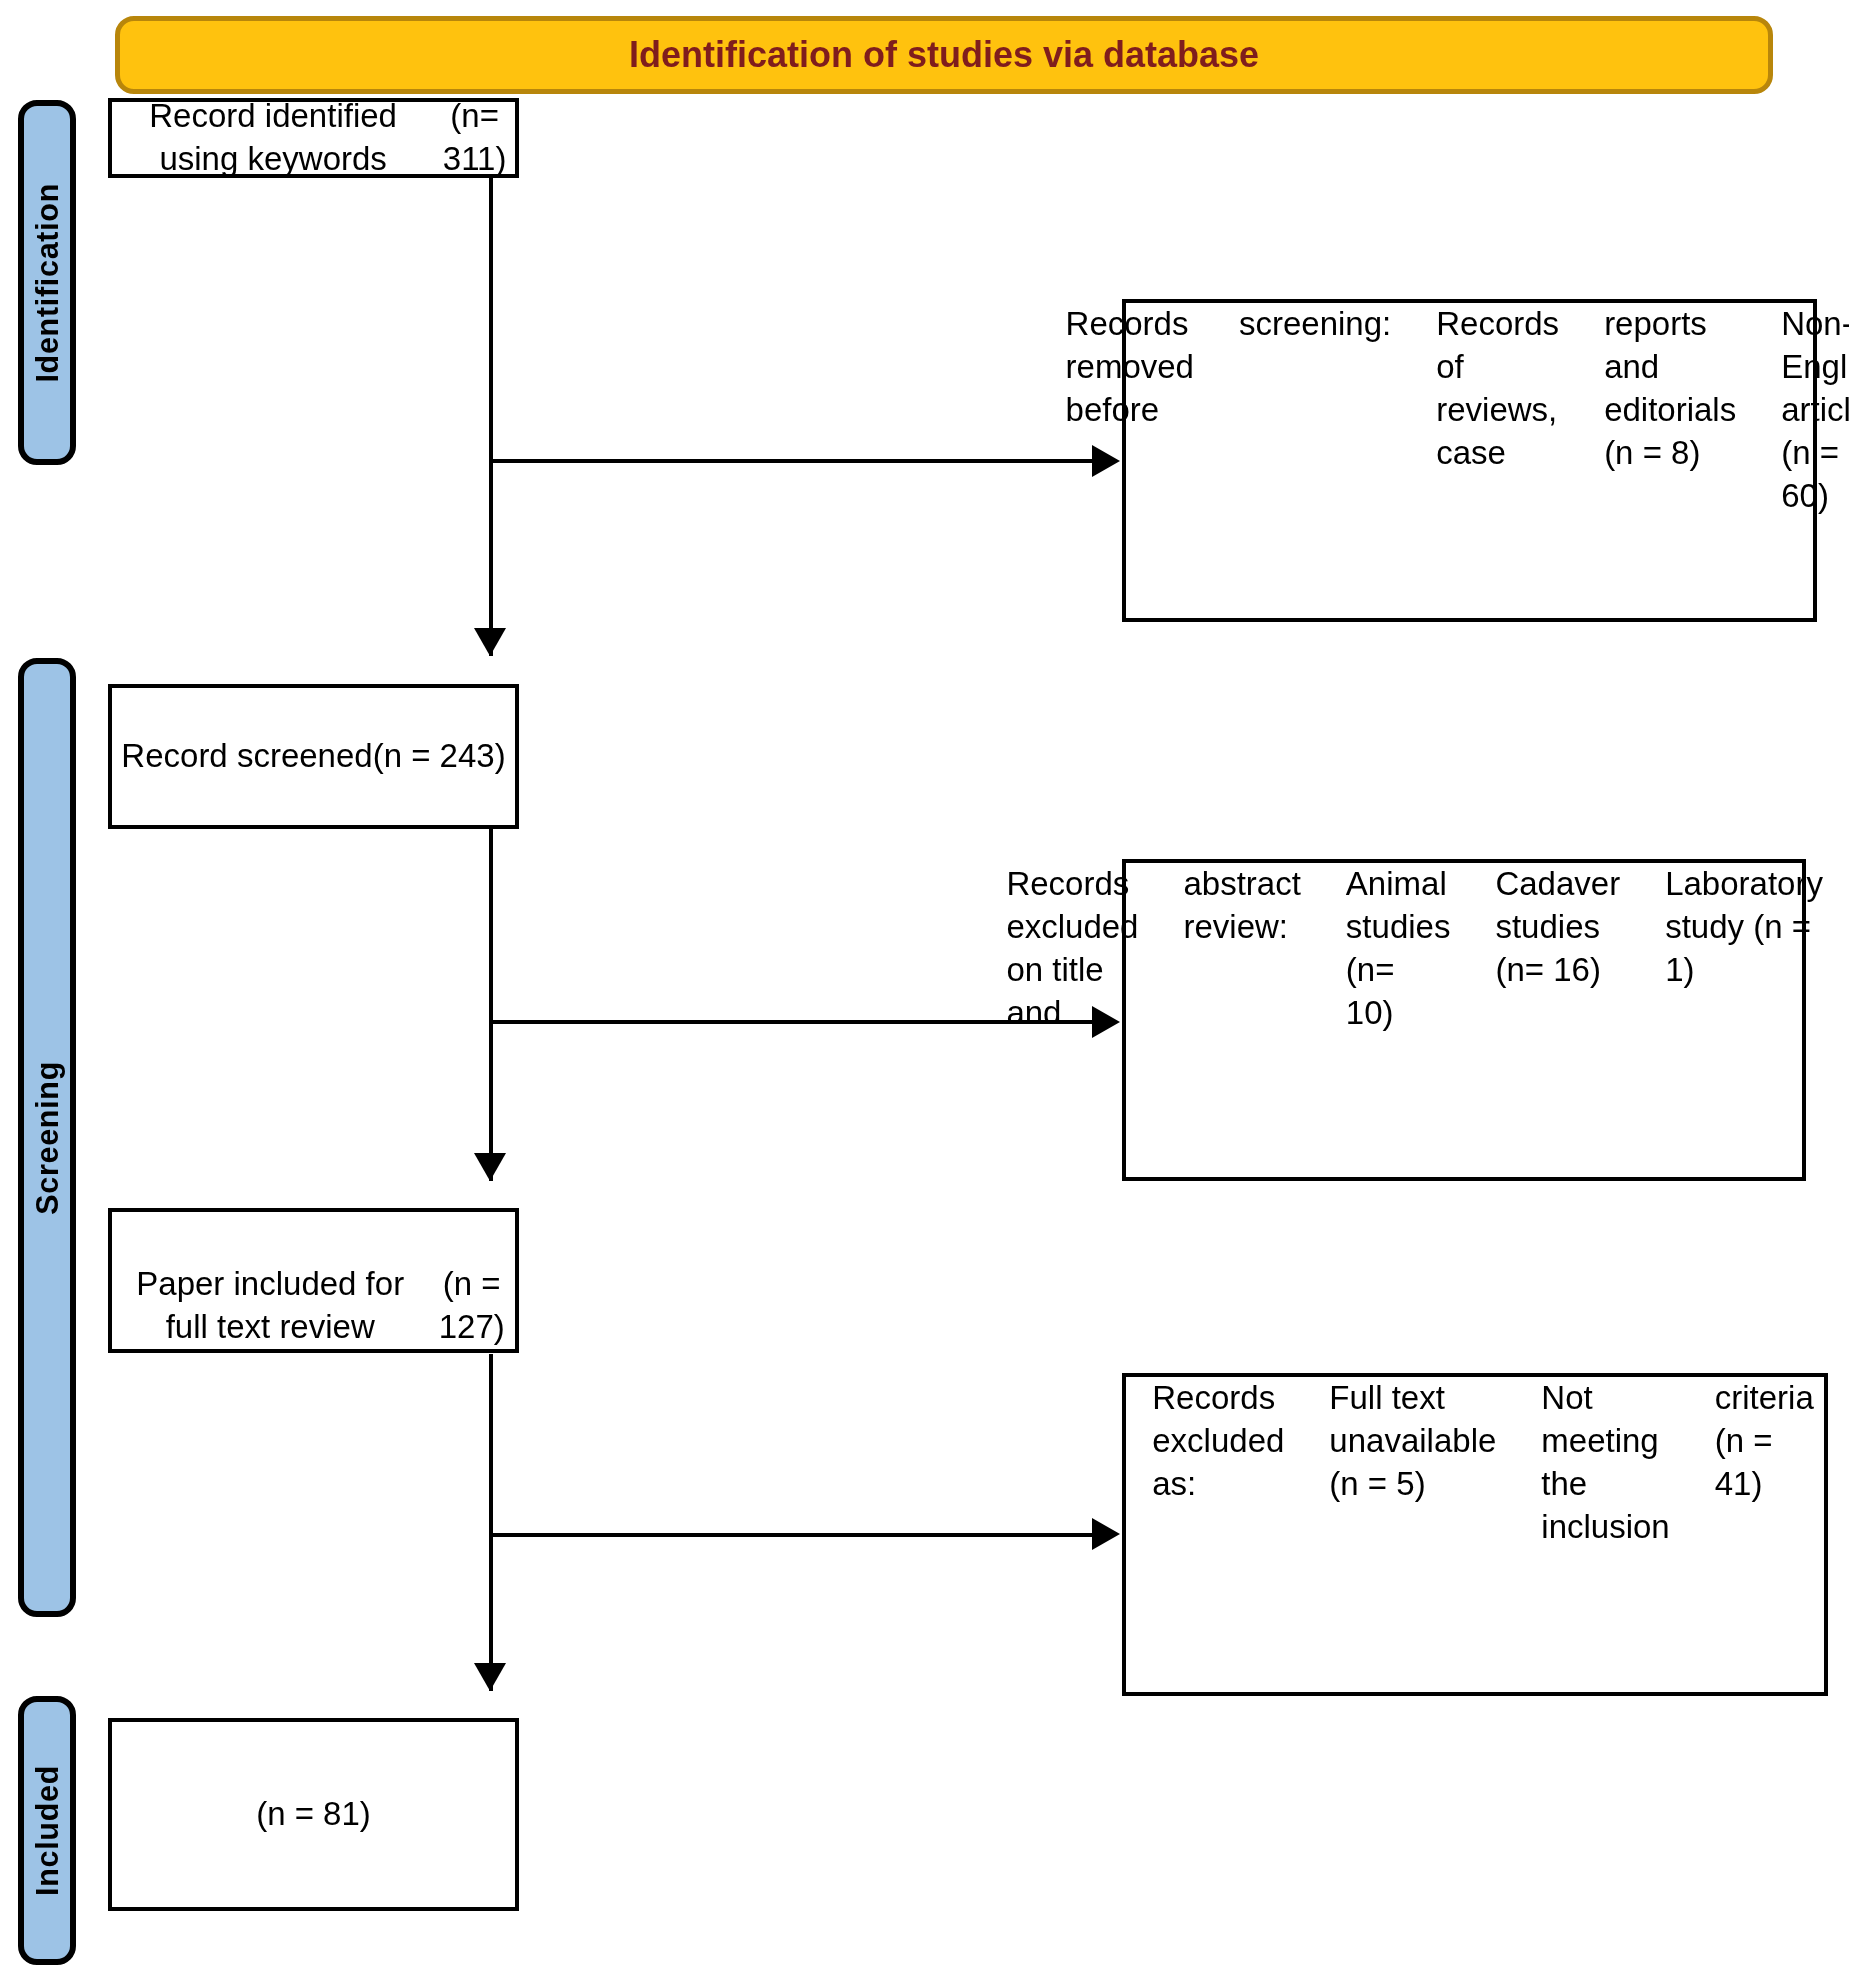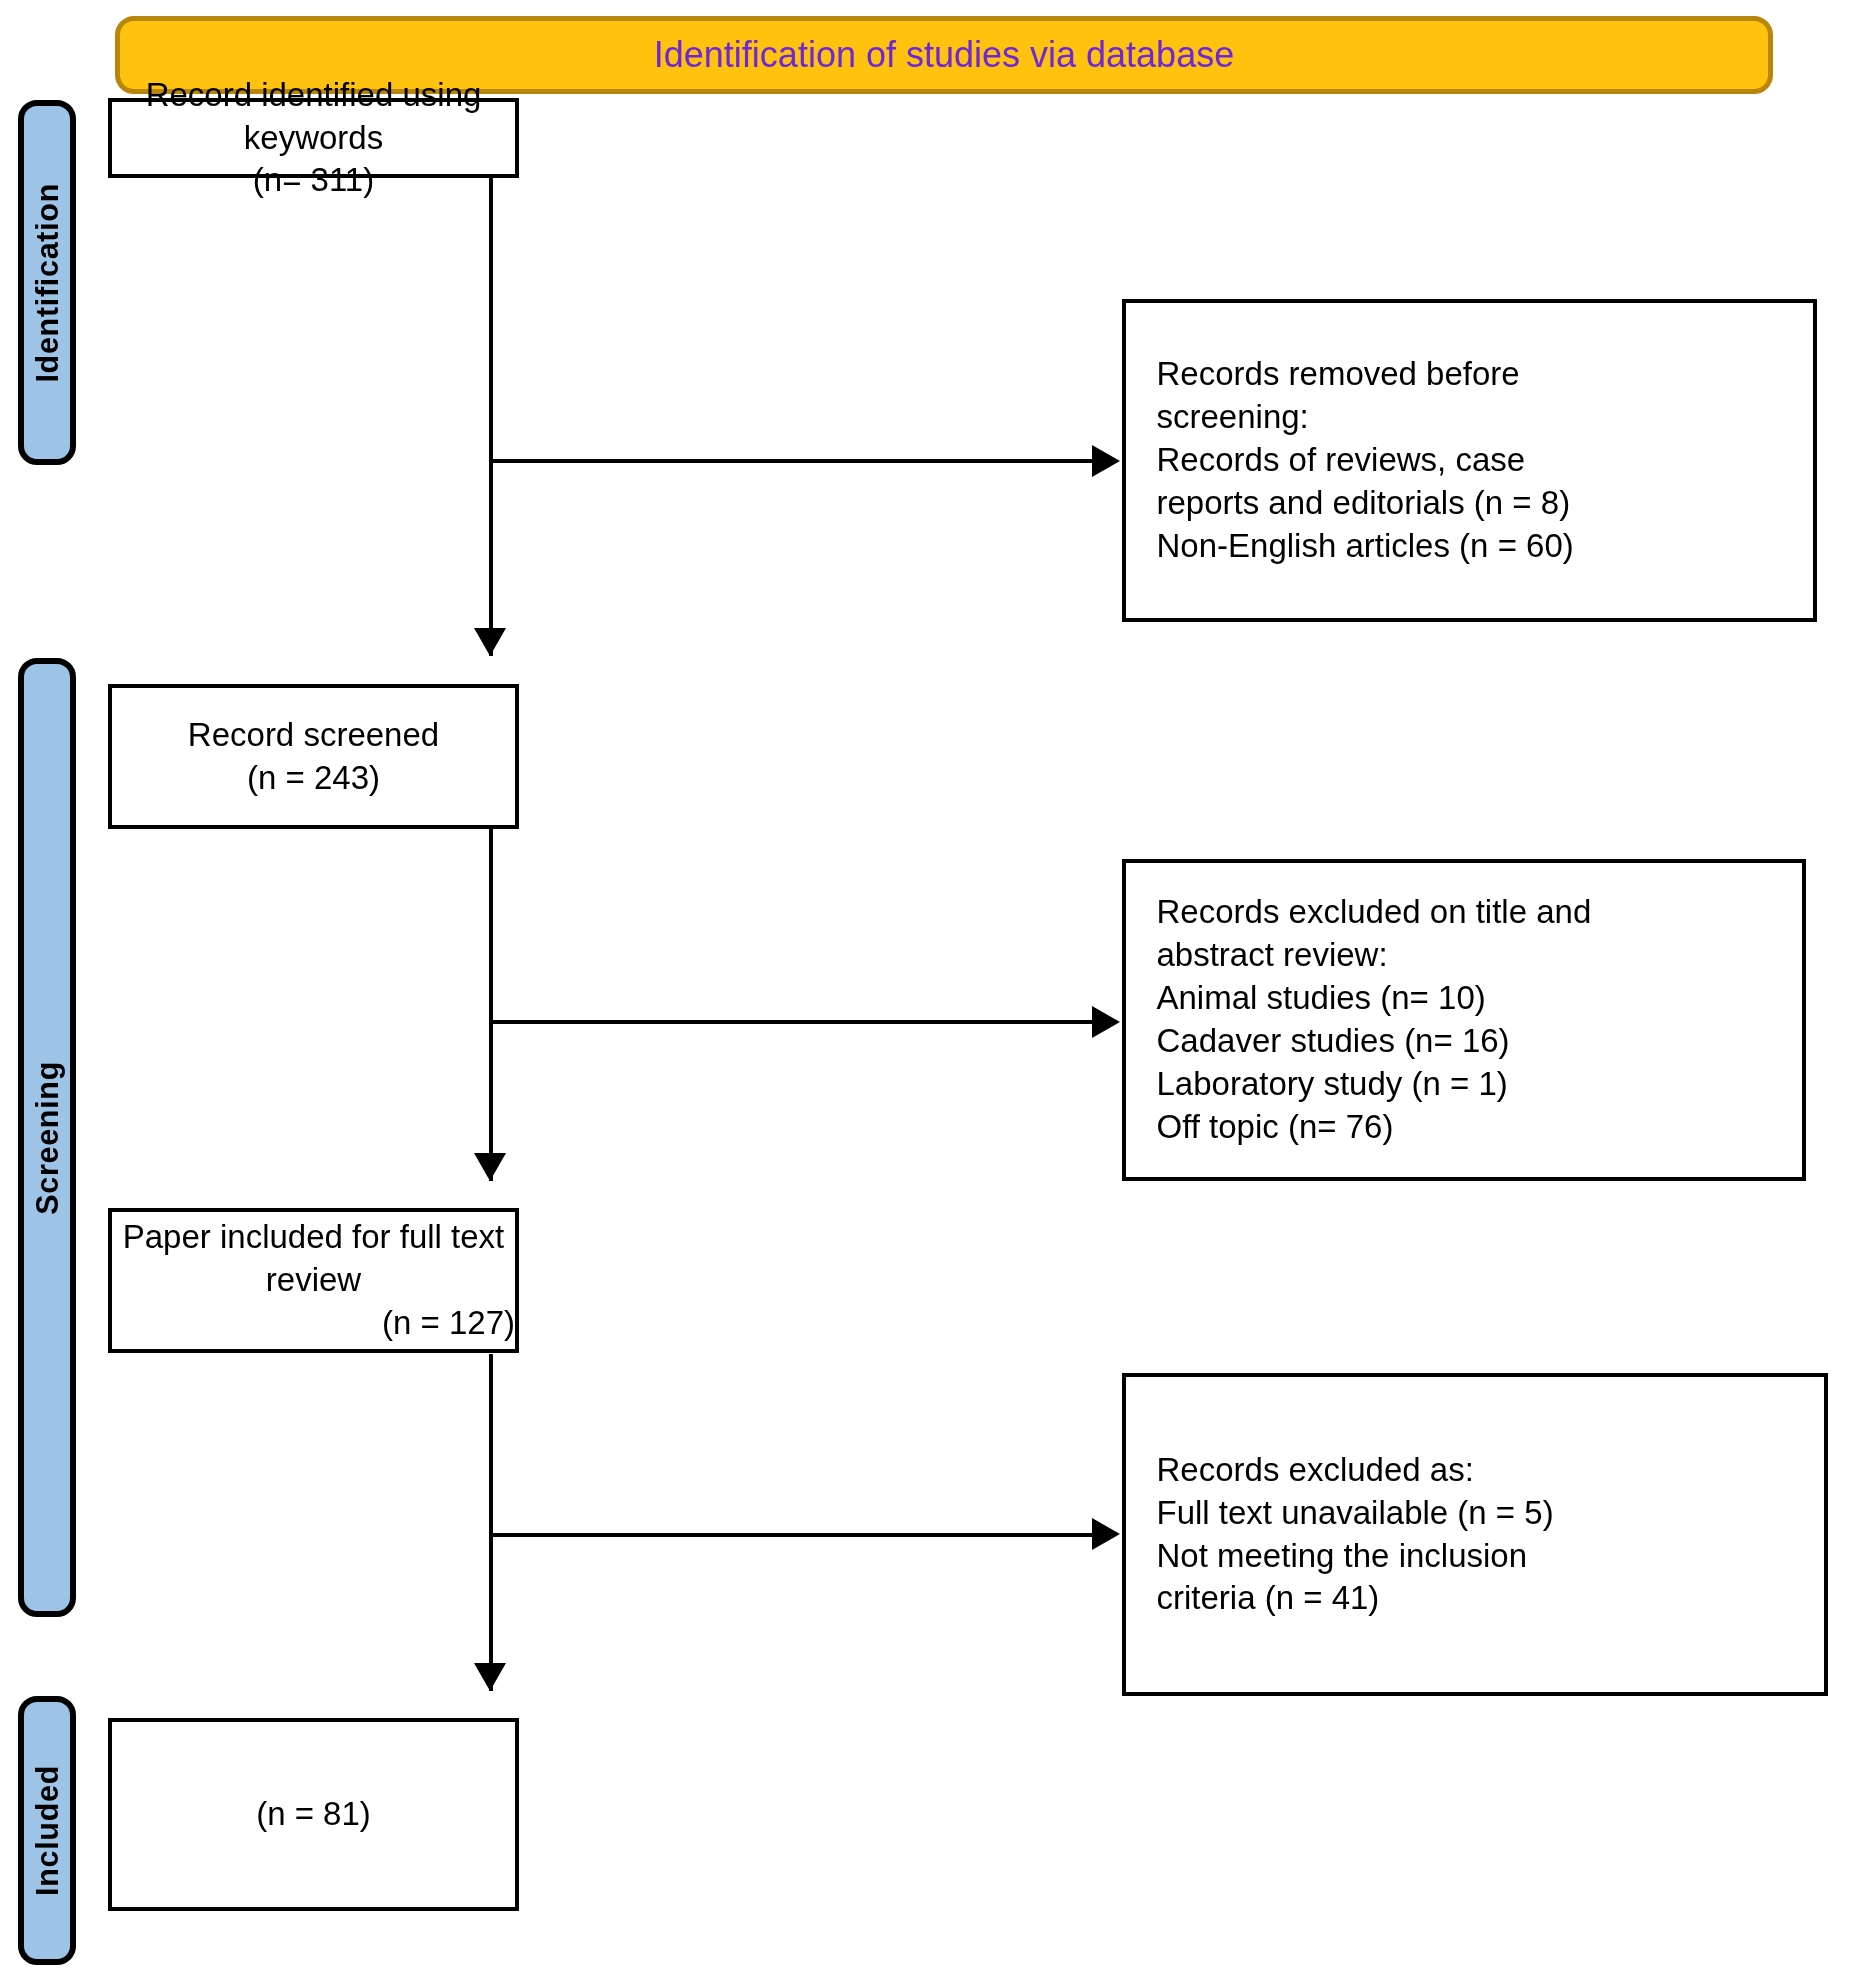--- a/index.html
+++ b/index.html
@@ -24,22 +24,22 @@
     background:#FFC20E;
     border:5.1px solid #B8860B;
     border-radius:19px;
     box-sizing:border-box;
     display:flex;
     align-items:center;
     justify-content:center;
   }
   .header-title{
     font-size:36px;
-    font-weight:normal;
-    color:#6d28d9;
+    font-weight:bold;
+    color:#7f1d1d;
     letter-spacing:0px;
     text-align:center;
     line-height:1.1;
   }
 
   
   .stage-rail{
     position:absolute;
     left:18px;
     width:58px;
@@ -64,21 +64,21 @@
   #rail-screening{     top:658px;  height:959px; }
   #rail-included{      top:1696px; height:269px; }
 
   
   .flow-box{
     position:absolute;
     background:#ffffff;
     border:4.4px solid #000000;
     box-sizing:border-box;
     display:flex;
-    flex-direction:column;
+    flex-direction:row;
     justify-content:center;
   }
   .flow-box.centered{ align-items:center; text-align:center; }
   .flow-box.lefted{ align-items:flex-start; text-align:left; }
 
   .box-line{
     font-size:33px;
     color:#000000;
     line-height:1.30;
     white-space:pre-wrap;

